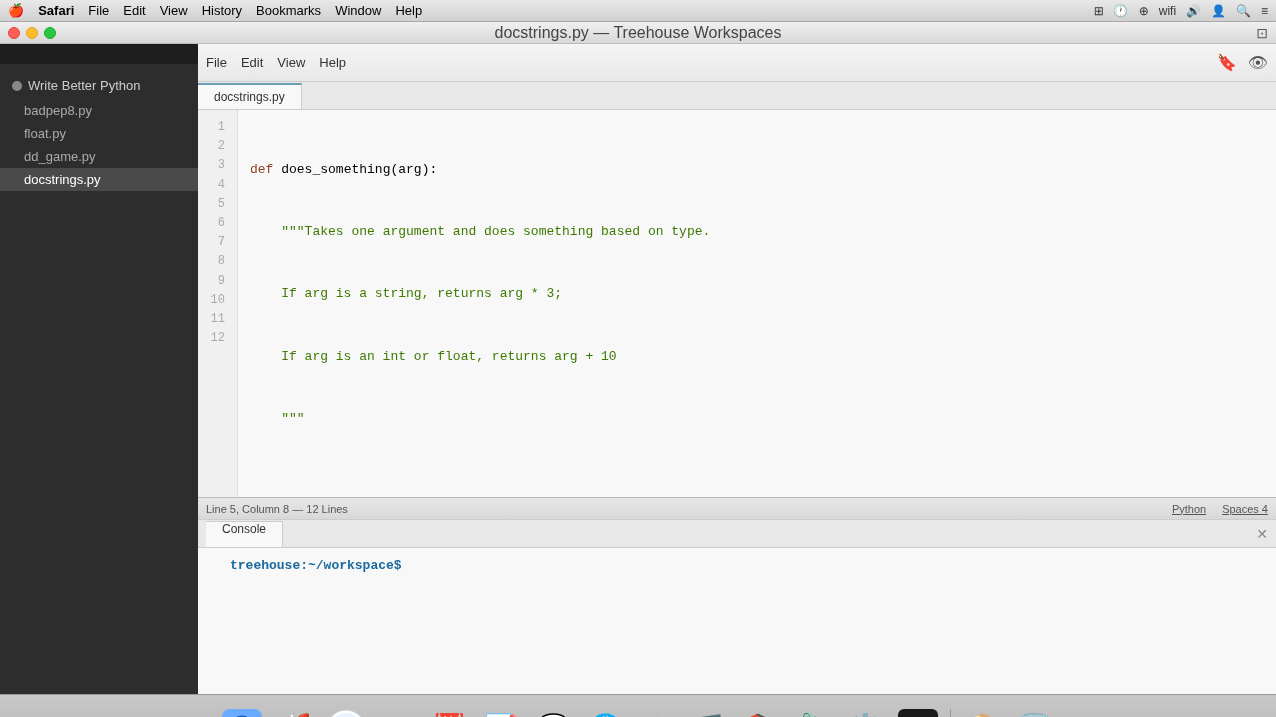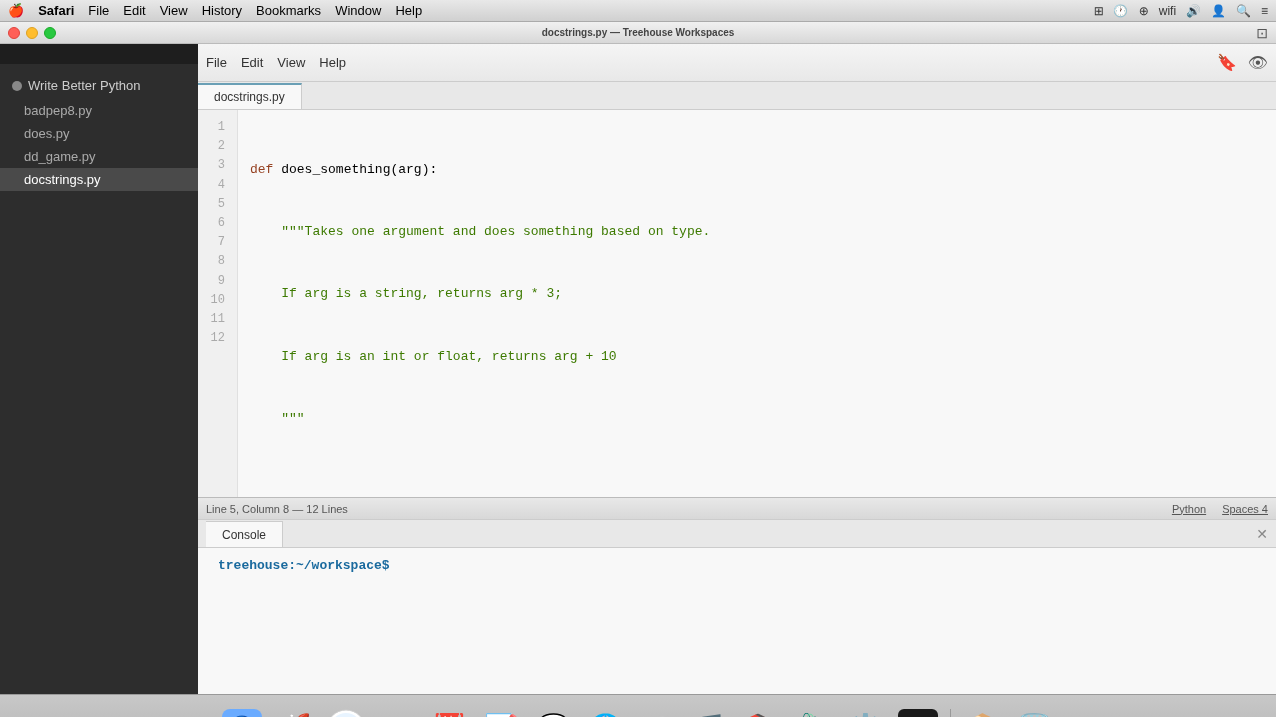--- a/index.html
+++ b/index.html
@@ -63,23 +63,23 @@
       border-radius: 50%;
       cursor: pointer;
     }
     .tl-close { background: #ff5f57; border: 1px solid #e0443e; }
     .tl-min { background: #ffbd2e; border: 1px solid #dea123; }
     .tl-max { background: #28c840; border: 1px solid #1aab29; }
     .title-bar-title {
       position: absolute;
       left: 50%;
       transform: translateX(-50%);
-      font-size: 10px;
+      font-size: 16px;
       color: #444;
-      font-weight: 700;
+      font-weight: 400;
     }
     .title-bar-resize {
       margin-left: auto;
       font-size: 14px;
       color: #555;
     }
 
     
     .main-content {
       display: flex;
@@ -256,35 +256,35 @@
       align-items: flex-end;
       padding-left: 8px;
     }
     .console-tab {
       height: 26px;
       padding: 0 16px;
       background: #f8f8f8;
       border-right: 1px solid #ccc;
       border-top: 1px solid #ccc;
       display: flex;
-      align-items: center;
+      align-items: flex-start;
       font-size: 12px;
       color: #333;
     }
     .console-close {
       margin-left: auto;
       margin-right: 8px;
       font-size: 14px;
       color: #888;
       cursor: pointer;
       align-self: center;
     }
     .console-content {
       flex: 1;
-      padding: 10px 20px;
+      padding: 10px 32px;
       font-family: 'Menlo', 'Monaco', 'Courier New', monospace;
       font-size: 13px;
       color: #333;
     }
     .console-prompt {
       color: #1a6a9e;
       font-weight: bold;
     }
 
     
@@ -364,21 +364,21 @@
   </div>
 
   <div class="main-content">
 
     <div class="sidebar">
       <div class="sidebar-project">
         <div class="sidebar-project-icon"></div>
         <span class="sidebar-project-name">Write Better Python</span>
       </div>
       <div class="sidebar-file">badpep8.py</div>
-      <div class="sidebar-file">does.py</div>
+      <div class="sidebar-file">float.py</div>
       <div class="sidebar-file">dd_game.py</div>
       <div class="sidebar-file active">docstrings.py</div>
     </div>
 
     <div class="editor-area">
 
       <div class="editor-toolbar">
         <span class="editor-toolbar-item">File</span>
         <span class="editor-toolbar-item">Edit</span>
         <span class="editor-toolbar-item">View</span>

